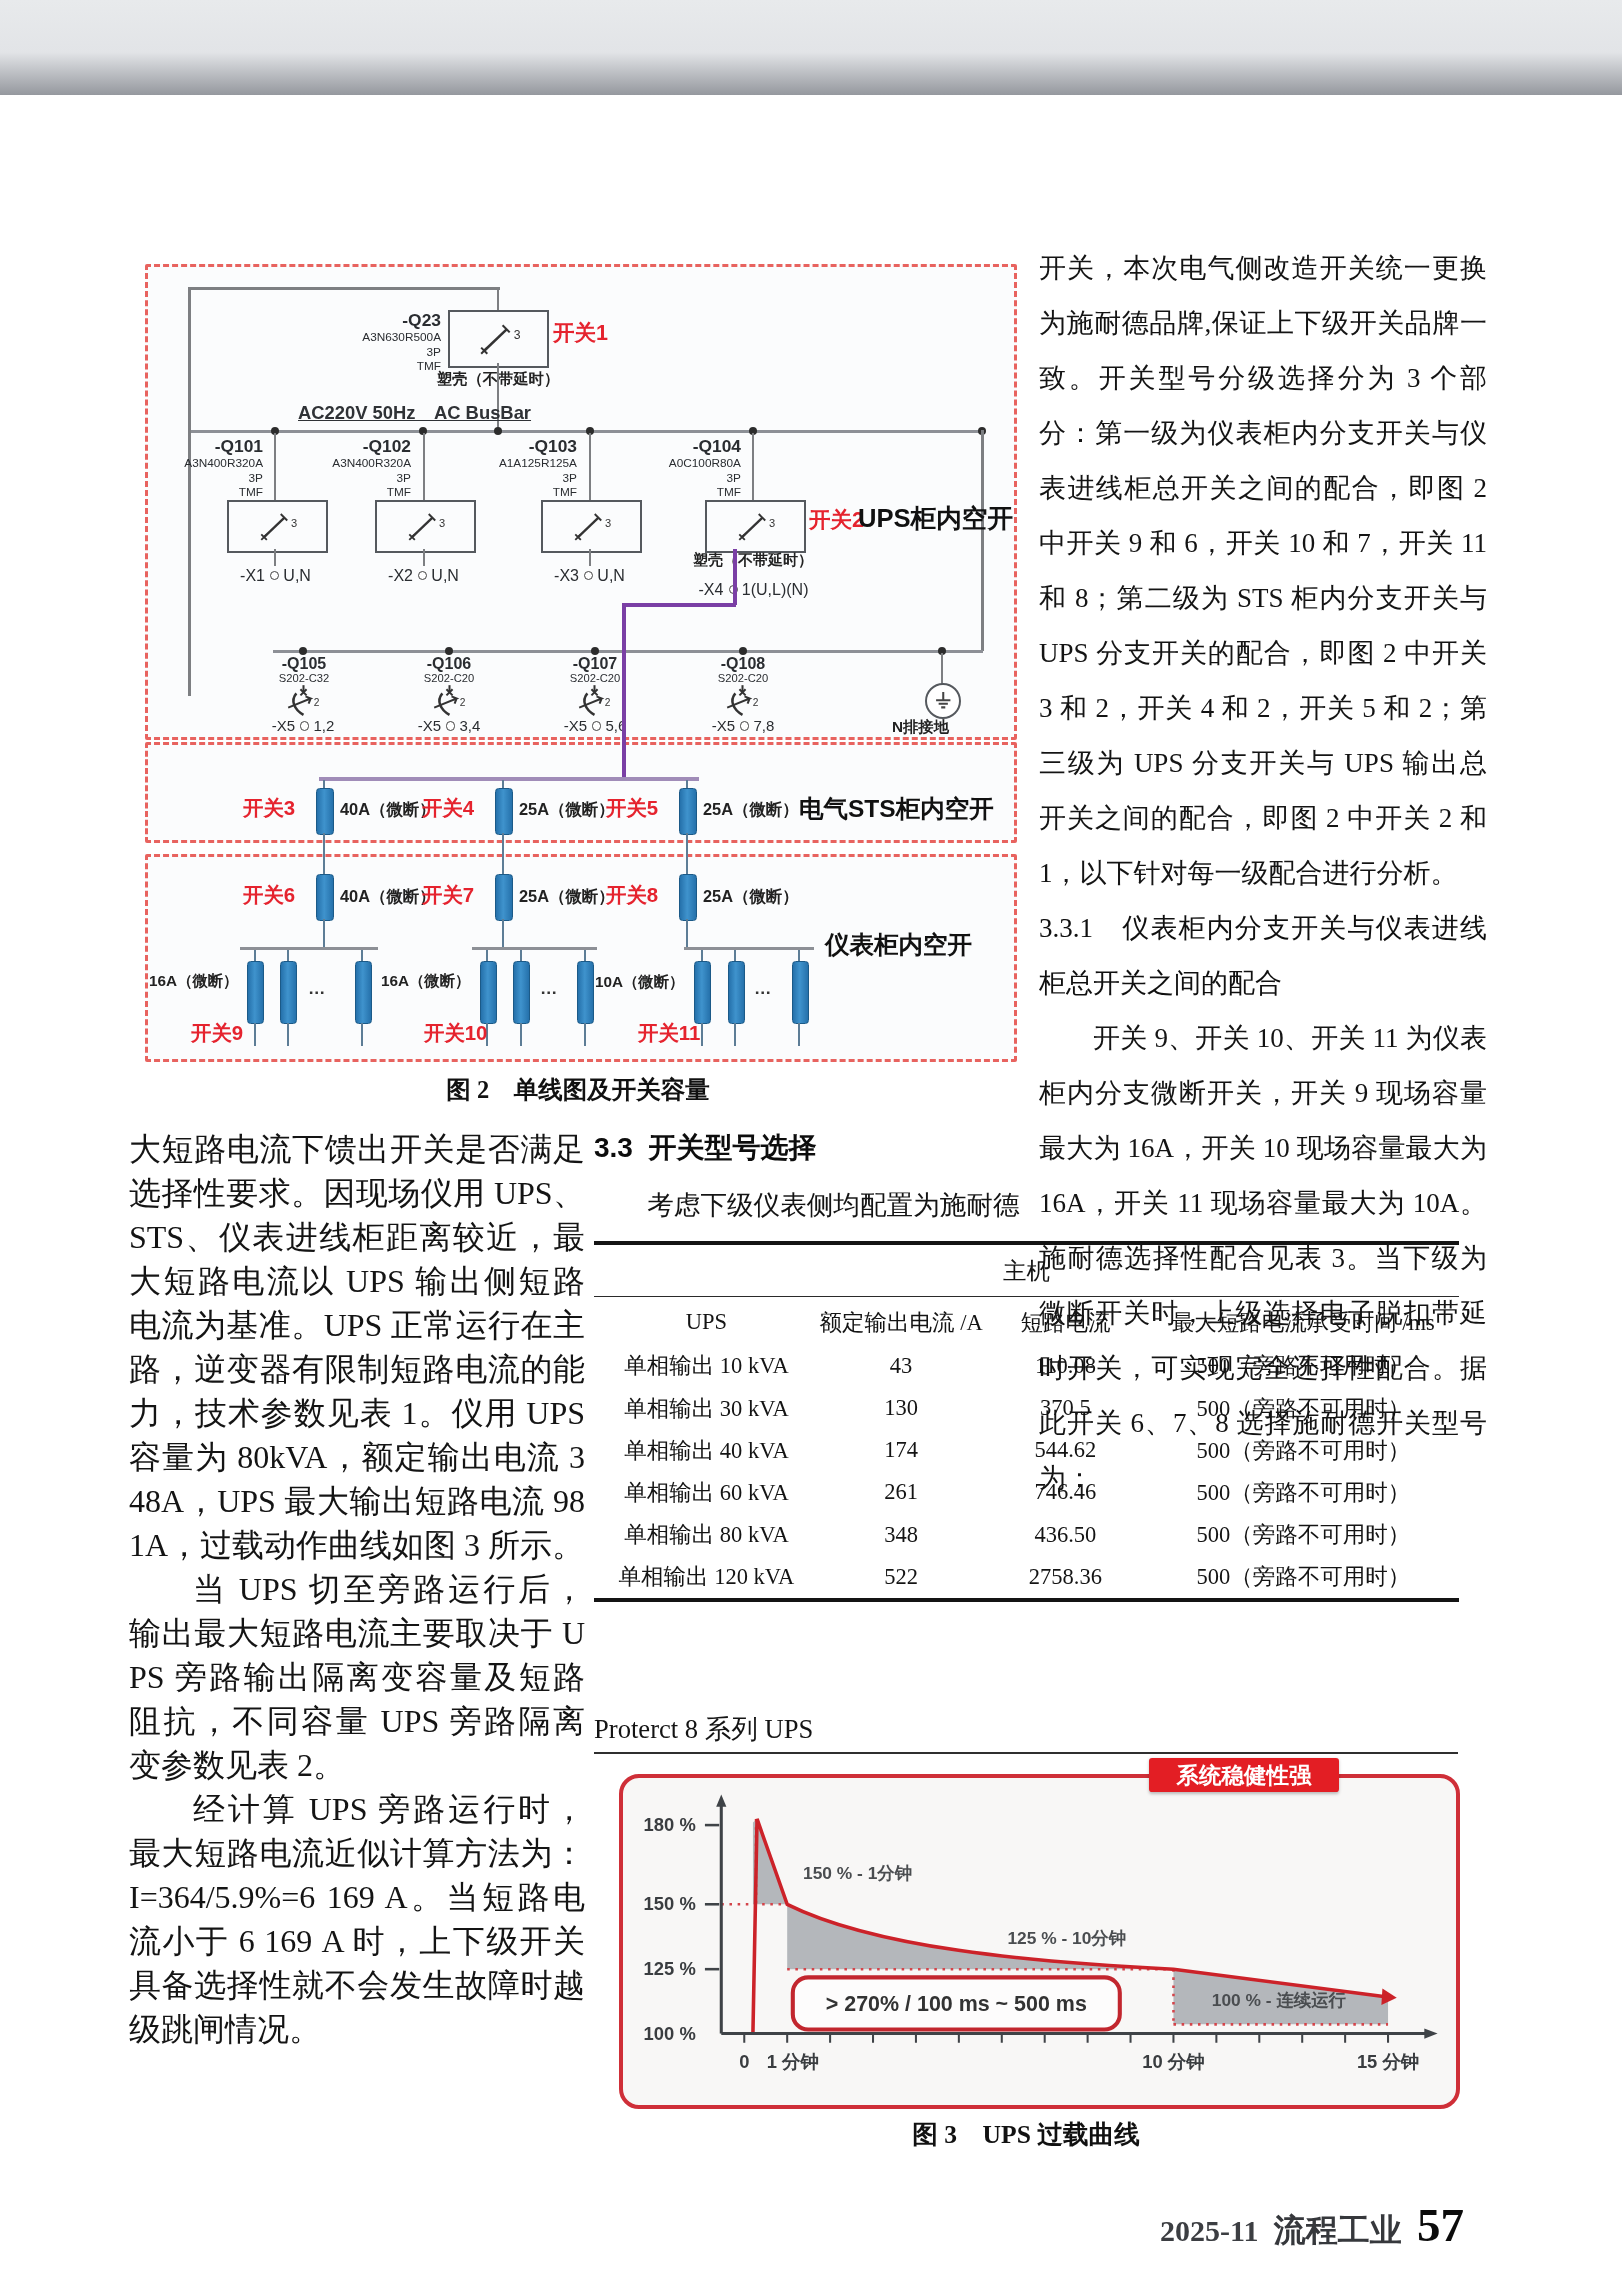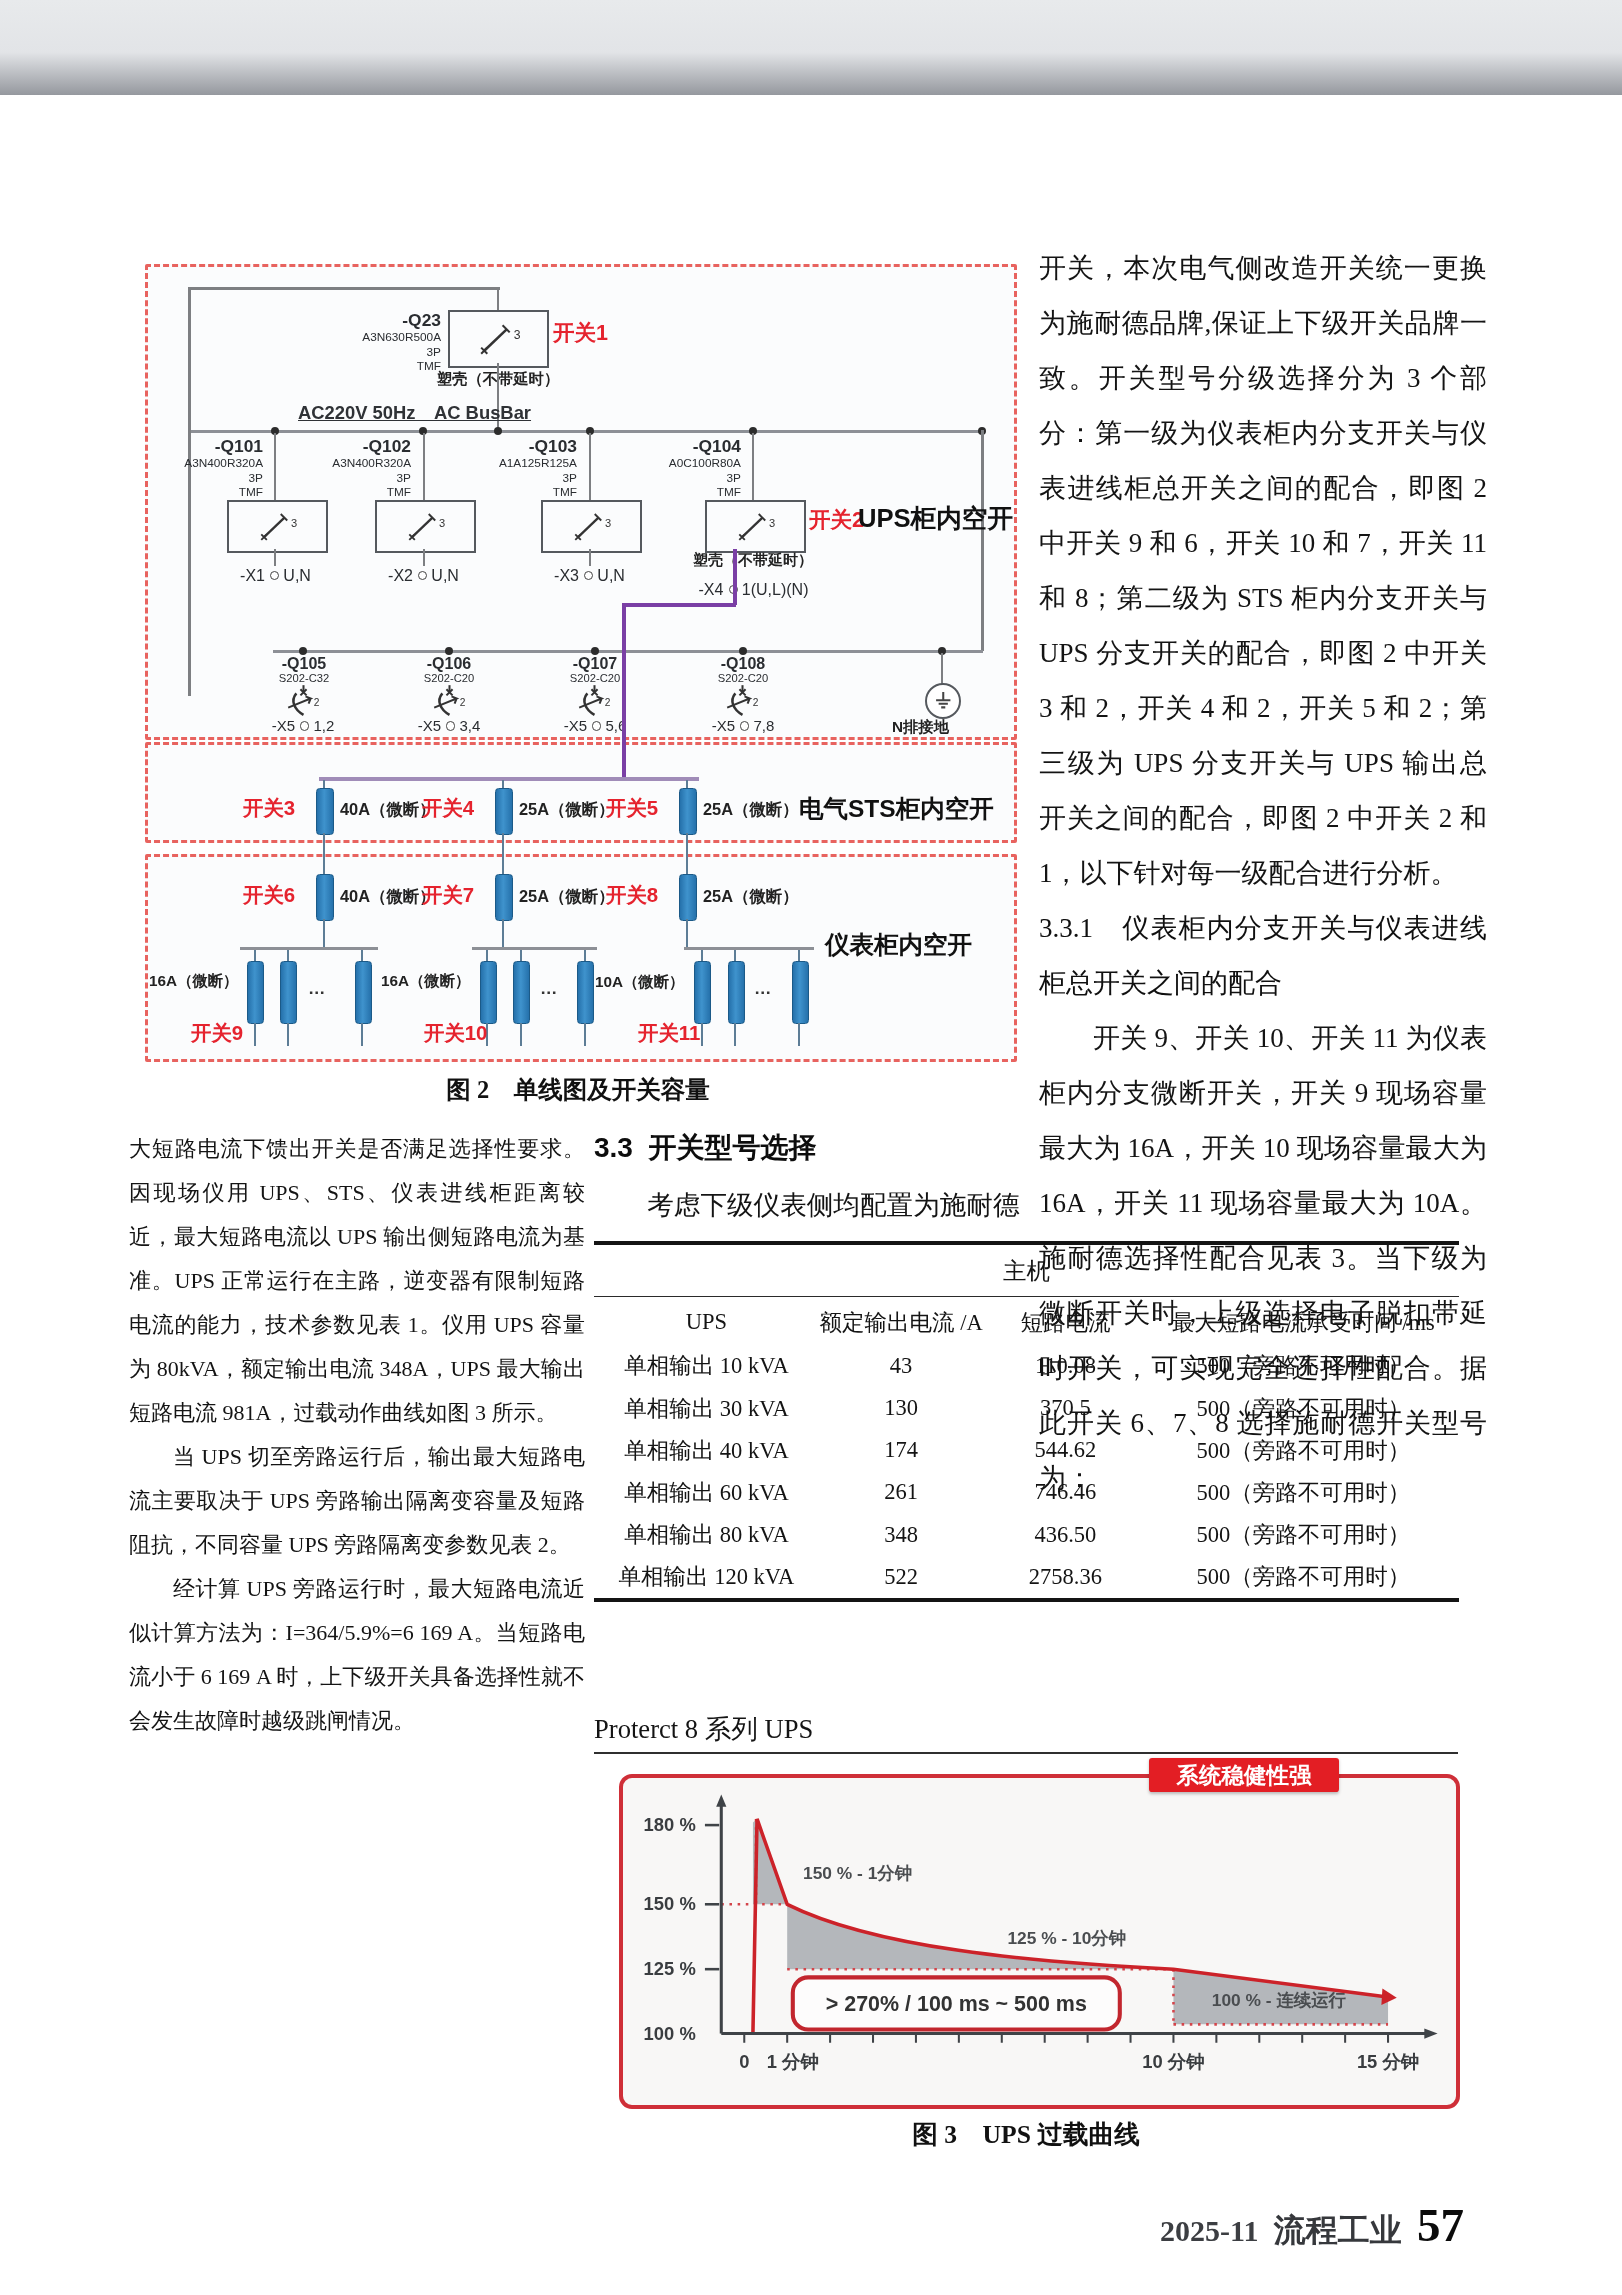--- a/index.html
+++ b/index.html
@@ -35,39 +35,39 @@
            border:1.5px solid #1b5a88;}
   .rating{font-weight:bold;font-size:16.4px;color:#222;white-space:nowrap;}
   .smallrating{font-weight:bold;font-size:15.3px;color:#222;white-space:nowrap;}
   .ellip{font-weight:bold;font-size:17.4px;color:#333;letter-spacing:2px;}
   .figcap{font-family:"Liberation Serif",serif;font-weight:bold;font-size:24.5px;text-align:center;color:#111;}
   .aclabel{font-size:18.4px;font-weight:bold;color:#2f3236;white-space:nowrap;}
   .gndcircle{width:32px;height:32px;border:2px solid #55595e;border-radius:50%;background:#fff;
              display:flex;align-items:center;justify-content:center;}
   
   .col{text-align:justify;word-break:break-all;color:#141414;}
-  #leftcol{left:129px;top:1127px;width:456px;font-size:22px;line-height:44px;}
+  #leftcol{left:129px;top:1127px;width:456px;font-size:32px;line-height:44px;}
   #rightcol{left:1039px;top:241px;width:448px;font-size:27px;line-height:55px;}
   .para{margin:0;}
   .indent{text-indent:2em;}
   .h331{font-weight:normal;color:#101010;}
   .h33{font-family:"Liberation Sans","DejaVu Sans",sans-serif;font-weight:bold;font-size:28px;color:#0d0d0d;white-space:nowrap;}
   .lead{font-size:26.6px;line-height:41px;}
   
   #table1{left:594px;top:1241px;width:865px;}
   .tbl-title{font-weight:bold;font-size:25.6px;text-align:center;color:#0f0f0f;margin-bottom:13.3px;white-space:nowrap;}
   #table1 table{width:100%;border-collapse:collapse;border-top:4.6px solid #141414;border-bottom:4.6px solid #141414;
                 font-size:22.5px;color:#141414;}
   #table1 tr.grp th{border-bottom:1.5px solid #2a2a2a;padding:10.2px 0 9.2px;font-weight:normal;font-size:23.5px;}
   #table1 tr.cols th{font-weight:normal;padding:9.2px 0 7.2px;}
   #table1 td{text-align:center;padding:5.6px 0;}
   
   .serieslabel{font-size:26.6px;color:#141414;white-space:nowrap;}
   .hrule{background:#2f2f2f;}
-  #chartbox{left:619px;top:1774px;width:833px;height:327px;border:4.1px solid #cf2f38;border-radius:13px;
+  #chartbox{left:619px;top:1774px;width:833px;height:327px;border:4.1px solid #cf2f38;border-radius:20px;
             background:#f8f7f6;}
   #badge{left:1149px;top:1758px;width:190px;height:34px;background:#e31e24;color:#ffffff;
          font-family:"Liberation Sans",sans-serif;font-weight:bold;font-size:22.5px;
          display:flex;align-items:center;justify-content:center;z-index:6;border-radius:3.1px;
          box-shadow:0 1.5px 3.1px rgba(0,0,0,.25);}
   .chtxt{font-family:"Liberation Sans",sans-serif;font-weight:bold;fill:#4a4d50;}
   .chtick{font-family:"Liberation Sans",sans-serif;font-weight:bold;fill:#3a3d40;}
   
   #footer{left:869px;top:2198px;width:595px;display:flex;justify-content:flex-end;align-items:baseline;gap:15.3px;}
   .fissue{font-size:30px;font-weight:600;color:#3c3e42;}

